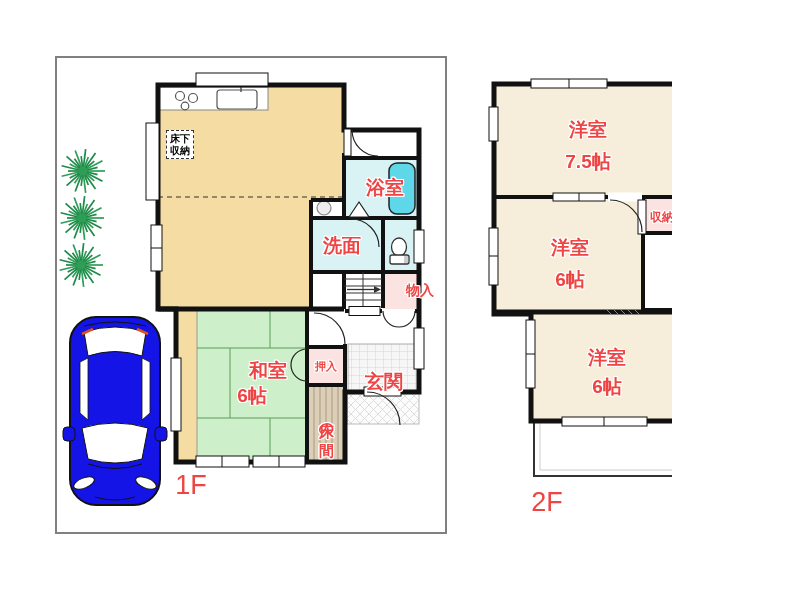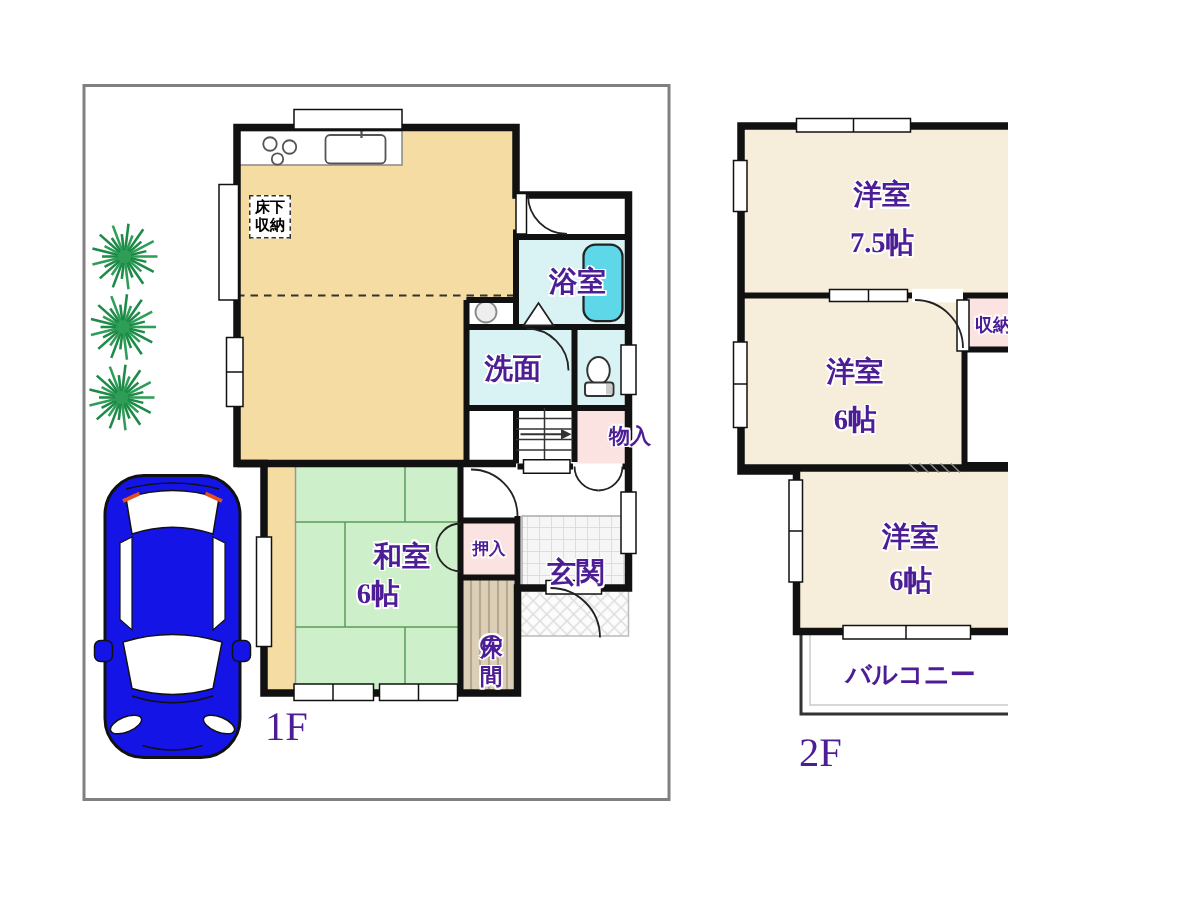--- a/index.html
+++ b/index.html
@@ -1,19 +1,19 @@
 <!DOCTYPE html>
 <html><head>
 <meta charset="utf-8">
 <style>
   html,body{margin:0;padding:0;background:#fff;}
   #page{position:relative;width:672px;height:600px;background:#fff;overflow:hidden;
-        font-family:Liberation Serif, serif;}
+        font-family:Liberation Sans, sans-serif;}
   #plan-svg{position:absolute;left:0;top:0;}
-  .lbl{position:absolute;color:#4c1d95;font-weight:600;white-space:nowrap;
+  .lbl{position:absolute;color:#ef4444;font-weight:600;white-space:nowrap;
        transform:translate(-50%,-50%);
        text-shadow:1px 0 0 #fff,-1px 0 0 #fff,0 1px 0 #fff,0 -1px 0 #fff,
                    1px 1px 0 #fff,-1px -1px 0 #fff,1px -1px 0 #fff,-1px 1px 0 #fff;}
   .vert{writing-mode:vertical-rl;text-orientation:upright;letter-spacing:2px;}
   .room-big{font-size:19px;}
   .room-mid{font-size:14px;margin-left:19px;}
   .ldk{font-size:22px;}
   .floor{font-size:27px;font-weight:500;}
   .tiny-box{position:absolute;border:1px dashed #333;background:#fff;
             font-size:10px;line-height:11.5px;font-weight:600;text-align:center;
@@ -361,16 +361,15 @@
 <div class="lbl floor" style="left:191px;top:485px;">1F</div>
 
 <div class="lbl room-big" style="left:588px;top:130px;">洋室</div>
 <div class="lbl room-big" style="left:588px;top:162px;">7.5帖</div>
 <div class="lbl room-big" style="left:570px;top:248px;">洋室</div>
 <div class="lbl room-big" style="left:570px;top:280px;">6帖</div>
 <div class="lbl" style="left:662px;top:217px;font-size:12px;">収納</div>
 <div class="lbl room-big" style="left:607px;top:358px;">洋室</div>
 <div class="lbl room-big" style="left:607px;top:387px;">6帖</div>
 <div class="lbl vert" style="left:700px;top:348px;font-size:14px;">収納</div>
-<div class="lbl" style="left:607px;top:450px;font-size:17px;">バルコニー</div>
 <div class="lbl floor" style="left:547px;top:502px;">2F</div>
 <div class="lbl north" style="left:745px;top:496px;">N</div>
 </div>
 
 </body></html>

